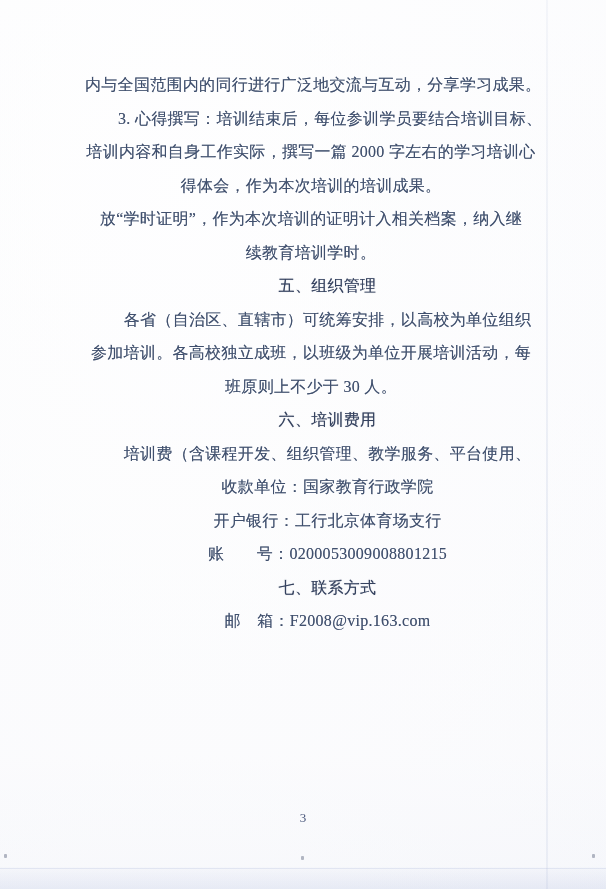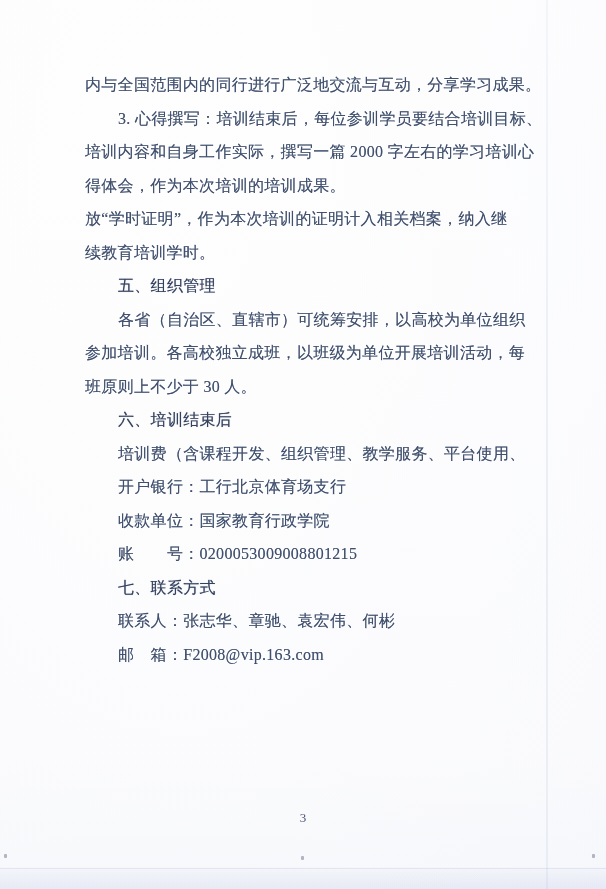--- a/index.html
+++ b/index.html
@@ -24,20 +24,21 @@
     top: 68px;
     width: 452px;
   }
   .line {
     font-size: 16px;
     line-height: 33.5px;
     letter-spacing: 0.3px;
     color: #40506e;
     white-space: pre;
     text-shadow: 0 0 0.6px rgba(64, 80, 110, 0.55);
+    text-align: center;
   }
   .line.indent {
     text-indent: 33px;
     font-family: Liberation Serif, serif;
   }
   .line.heading {
     text-indent: 33px;
     font-family: "Liberation Sans", sans-serif;
     font-weight: 400;
     color: #35425f;
@@ -102,27 +103,26 @@
       <div class="line body">内与全国范围内的同行进行广泛地交流与互动，分享学习成果。</div>
       <div class="line indent">3. 心得撰写：培训结束后，每位参训学员要结合培训目标、</div>
       <div class="line body">培训内容和自身工作实际，撰写一篇 2000 字左右的学习培训心</div>
       <div class="line body">得体会，作为本次培训的培训成果。</div>
       <div class="line body">放“学时证明”，作为本次培训的证明计入相关档案，纳入继</div>
       <div class="line body">续教育培训学时。</div>
       <div class="line heading">五、组织管理</div>
       <div class="line indent">各省（自治区、直辖市）可统筹安排，以高校为单位组织</div>
       <div class="line body">参加培训。各高校独立成班，以班级为单位开展培训活动，每</div>
       <div class="line body">班原则上不少于 30 人。</div>
-      <div class="line heading">六、培训结束后</div>
+      <div class="line heading">六、培训费用</div>
       <div class="line indent">培训费（含课程开发、组织管理、教学服务、平台使用、</div>
+      <div class="line indent">收款单位：国家教育行政学院</div>
       <div class="line indent">开户银行：工行北京体育场支行</div>
-      <div class="line indent">收款单位：国家教育行政学院</div>
       <div class="line indent">账　　号：0200053009008801215</div>
       <div class="line heading">七、联系方式</div>
-      <div class="line indent">联系人：张志华、章驰、袁宏伟、何彬</div>
       <div class="line indent">邮　箱：F2008@vip.163.com</div>
     </div>
 
   <div class="page-number">3</div>
 
   <div class="crease-vertical"></div>
   <div class="fold-line-bottom"></div>
   <div class="bottom-tint"></div>
   <div class="speck s1"></div>
   <div class="speck s2"></div>

